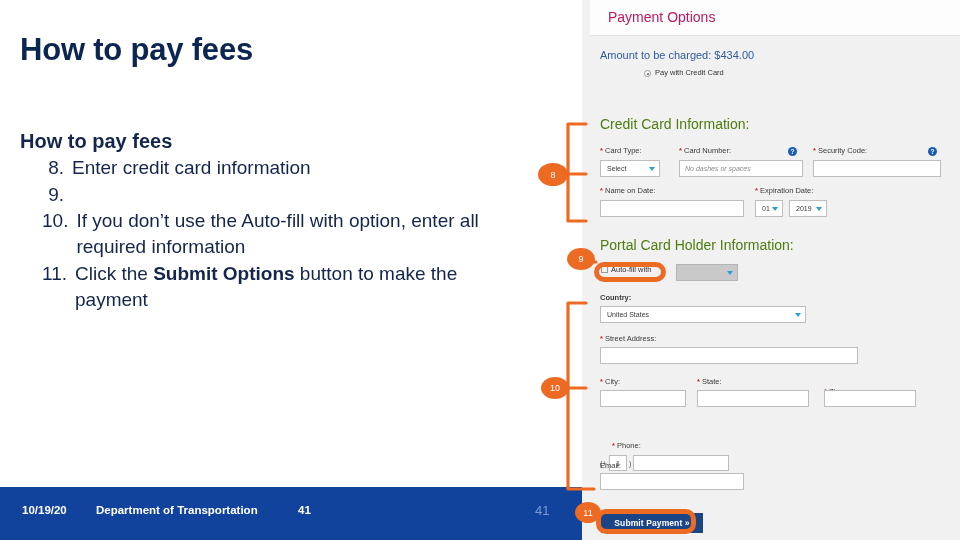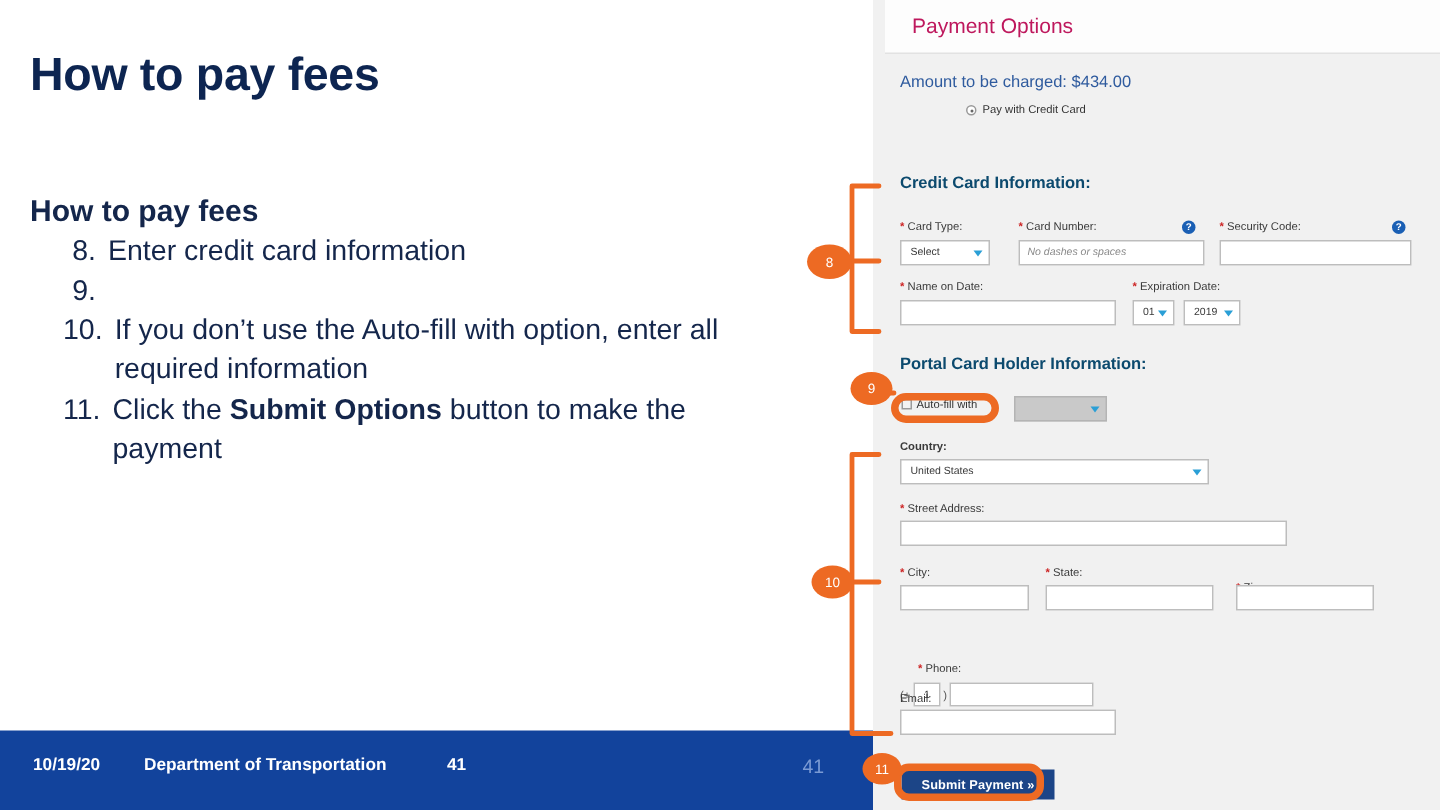--- a/index.html
+++ b/index.html
@@ -115,23 +115,23 @@
   }
   .radio-dot::after {
     content: ''; position: absolute;
     left: 1.5px; top: 1.5px; width: 2px; height: 2px;
     border-radius: 50%; background: #666;
   }
   #pay-radio-label { font-size: 7.5px; color: #333; }
 
   .section-head {
     position: absolute;
-    font-size: 11px;
-    color: #0c4a6e;
-    font-weight: bold;
+    font-size: 14px;
+    color: #4d7c0f;
+    font-weight: normal;
   }
   #cc-info-head { left: 18px; top: 116px; }
   #cc-holder-head { left: 18px; top: 237px; }
 
   .fld-label {
     position: absolute;
     font-size: 7.5px;
     color: #3a3a3a;
     white-space: nowrap;
   }

